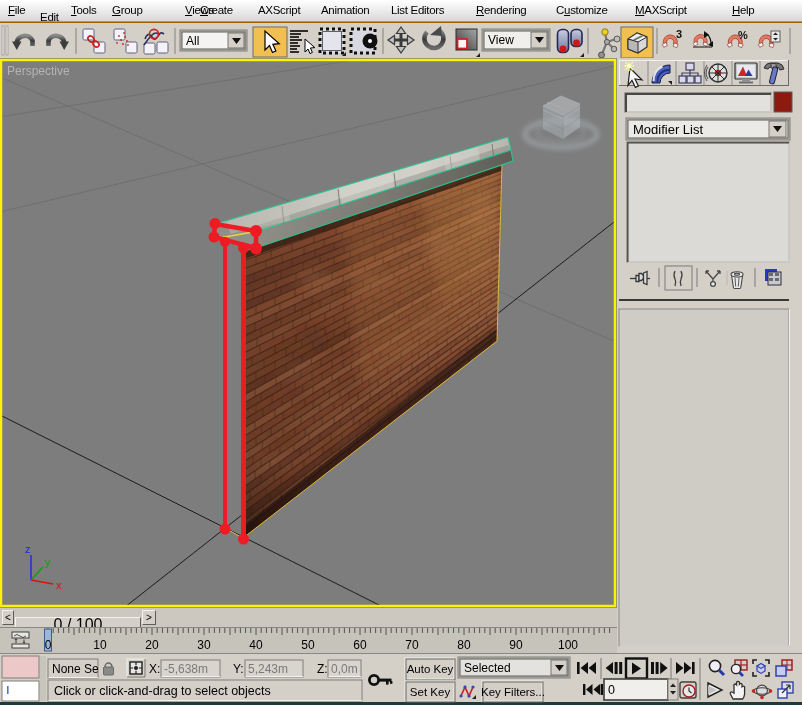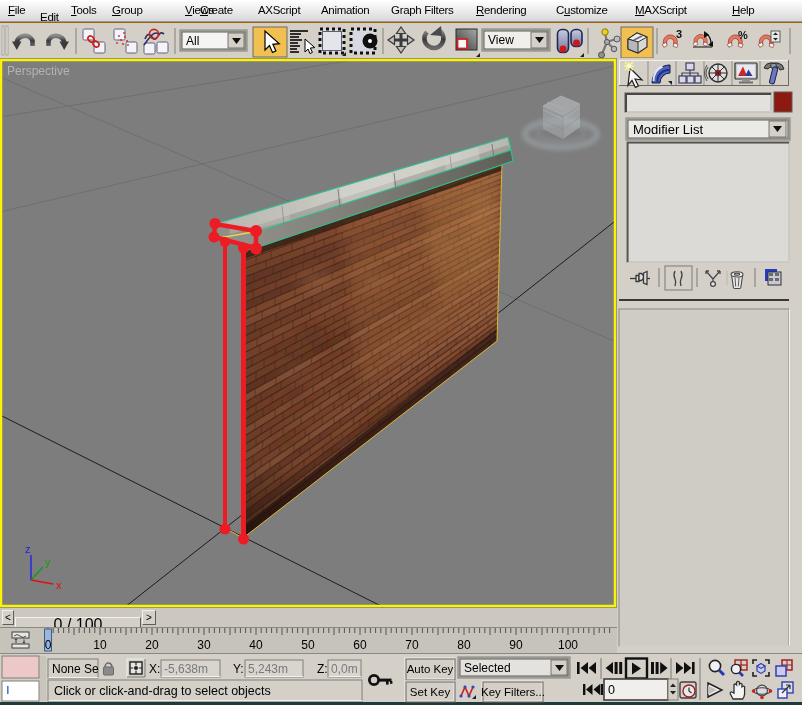--- a/index.html
+++ b/index.html
@@ -13,21 +13,21 @@
 
 <div class="abs" style="left:0;top:0;width:802px;height:22px;background:linear-gradient(#ffffff,#e8e8e8 60%,#d8d8d8);border-bottom:1px solid #9a9a9a;">
   <span class="menu-item" style="left:8px;"><u>F</u>ile</span>
   <span class="menu-item" style="left:40px;margin-top:7px;"><u>E</u>dit</span>
   <span class="menu-item" style="left:71px;"><u>T</u>ools</span>
   <span class="menu-item" style="left:112px;"><u>G</u>roup</span>
   <span class="menu-item" style="left:157px;margin-left:28px;"><u>V</u>iews</span>
   <span class="menu-item" style="left:200px;"><u>C</u>reate</span>
   <span class="menu-item" style="left:258px;">AXScript</span>
   <span class="menu-item" style="left:321px;">Animation</span>
-  <span class="menu-item" style="left:391px;">Graph Filters</span>
+  <span class="menu-item" style="left:391px;">List Editors</span>
   <span class="menu-item" style="left:476px;"><u>R</u>endering</span>
   <span class="menu-item" style="left:556px;">C<u>u</u>stomize</span>
   <span class="menu-item" style="left:613px;margin-left:22px;"><u>M</u>AXScript</span>
   <span class="menu-item" style="left:684px;margin-left:48px;"><u>H</u>elp</span>
 </div>
 
 <div class="abs" style="left:0;top:22px;width:802px;height:36px;background:#d4d0c8;border-top:1px solid #a16207;">
   <svg class="abs" style="left:0;top:0;" width="802" height="36" id="toolbar-svg">
       <defs>
 <linearGradient id="arrg" x1="0" y1="0" x2="0" y2="1">

